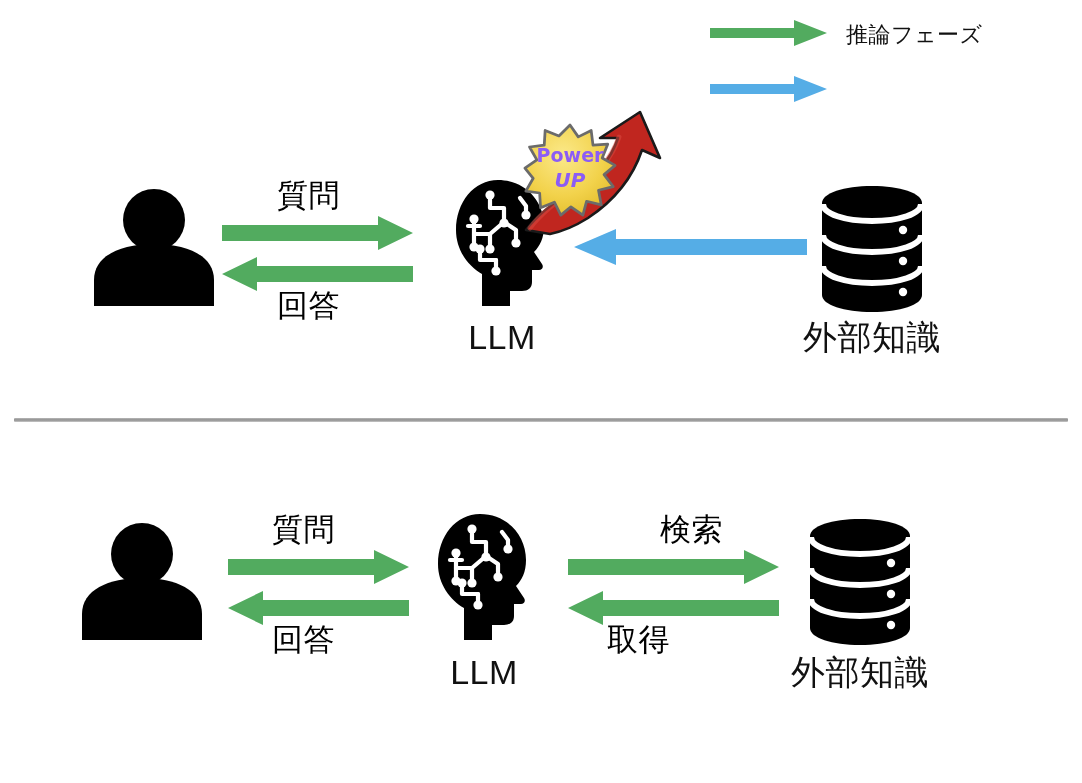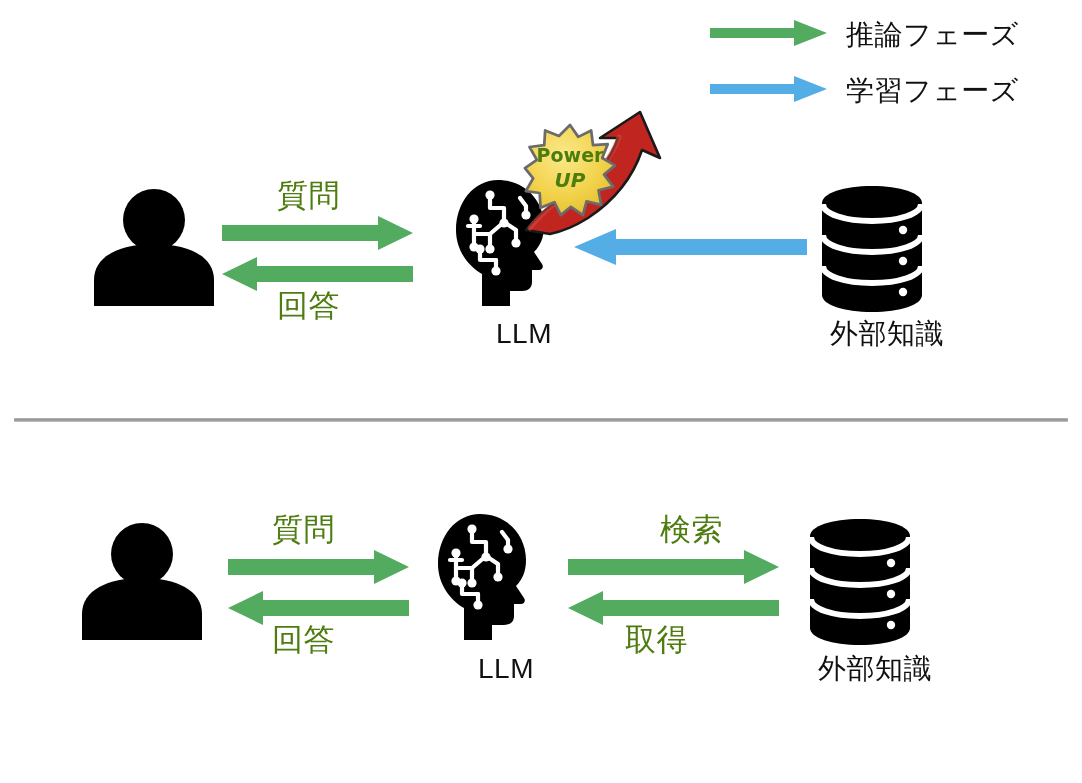--- a/index.html
+++ b/index.html
@@ -16,50 +16,50 @@
     position: relative;
     width: 1082px;
     height: 783px;
     background: #ffffff;
     overflow: hidden;
   }
 
   
   .legend-row { position: absolute; display: flex; align-items: center; }
   .legend-label {
-    font-size: 28px;
+    font-size: 22px;
     line-height: 1;
     white-space: nowrap;
     color: #111111;
     margin-left: 18px;
     letter-spacing: 0.5px;
   }
 
   
   .arrow { position: absolute; }
   .arrow svg { display: block; overflow: visible; }
 
   
   .flow-label {
     position: absolute;
     font-size: 31px;
     line-height: 1;
     white-space: nowrap;
-    color: #4d7c0f;
+    color: #000000;
     letter-spacing: 0.5px;
   }
 
   
   .node-caption {
     position: absolute;
-    font-size: 28px;
+    font-size: 34px;
     line-height: 1;
     white-space: nowrap;
     color: #111111;
-    text-align: right;
+    text-align: center;
     letter-spacing: 0.5px;
   }
 
   
   .divider {
     position: absolute;
     background: linear-gradient(to bottom, #b8b8b8 0%, #8f8f8f 50%, #c9c9c9 100%);
     height: 4px;
     border-radius: 1px;
   }
@@ -70,21 +70,21 @@
 
   
   .powerup { position: absolute; }
   .powerup svg { display: block; overflow: visible; }
   .powerup-text {
     position: absolute;
     left: 0; right: 0;
     text-align: center;
     font-family: "DejaVu Sans", sans-serif;
     font-weight: bold;
-    color: #4d7c0f;
+    color: #8b5cf6;
     pointer-events: none;
     line-height: 1.0;
   }
 </style>
 </head>
 <body>
 
 <div id="canvas">
 
   <div class="legend-row" style="left:710px; top:18px;">
@@ -95,21 +95,20 @@
     </span>
     <span class="legend-label">推論フェーズ</span>
   </div>
 
   <div class="legend-row" style="left:710px; top:74px;">
     <span class="legend-arrow">
       <svg width="118" height="30" viewBox="0 0 118 30">
         <path d="M0,10 L84,10 L84,2 L117,15 L84,28 L84,20 L0,20 Z" fill="#55ade6"></path>
       </svg>
     </span>
-    <span class="legend-label">学習フェーズ</span>
   </div>
 
   <div class="icon" style="left:90px; top:188px;">
     <svg width="128" height="120" viewBox="0 0 128 120">
       <circle cx="64" cy="32" r="31" fill="#000000"></circle>
       <path d="M4,118 L4,92 C4,68 30,56 64,56 C98,56 124,68 124,92 L124,118 Z" fill="#000000"></path>
     </svg>
   </div>
 
   <div class="arrow" style="left:222px; top:216px;">
@@ -263,21 +262,21 @@
       <path d="M0,9 L176,9 L176,0 L211,17 L176,34 L176,25 L0,25 Z" fill="#52ab5f"></path>
     </svg>
   </div>
   <div class="flow-label" style="left:660px; top:514px;">検索</div>
 
   <div class="arrow" style="left:568px; top:591px;">
     <svg width="212" height="34" viewBox="0 0 212 34">
       <path d="M211,9 L35,9 L35,0 L0,17 L35,34 L35,25 L211,25 Z" fill="#52ab5f"></path>
     </svg>
   </div>
-  <div class="flow-label" style="left:625px; top:624px;">取得</div>
+  <div class="flow-label" style="left:607px; top:624px;">取得</div>
 
   <div class="icon" style="left:806px; top:518px;">
     <svg width="108" height="128" viewBox="0 0 108 128">
       <path d="M4,18 C4,8 26,1 54,1 C82,1 104,8 104,18 L104,110 C104,120 82,127 54,127 C26,127 4,120 4,110 Z" fill="#000000"></path>
       <g stroke="#ffffff" stroke-width="6" fill="none">
         <path d="M5,19 C5,29 27,36 54,36 C81,36 103,29 103,19"></path>
         <path d="M5,50 C5,60 27,67 54,67 C81,67 103,60 103,50"></path>
         <path d="M5,81 C5,91 27,98 54,98 C81,98 103,91 103,81"></path>
       </g>
       <g fill="#ffffff">

